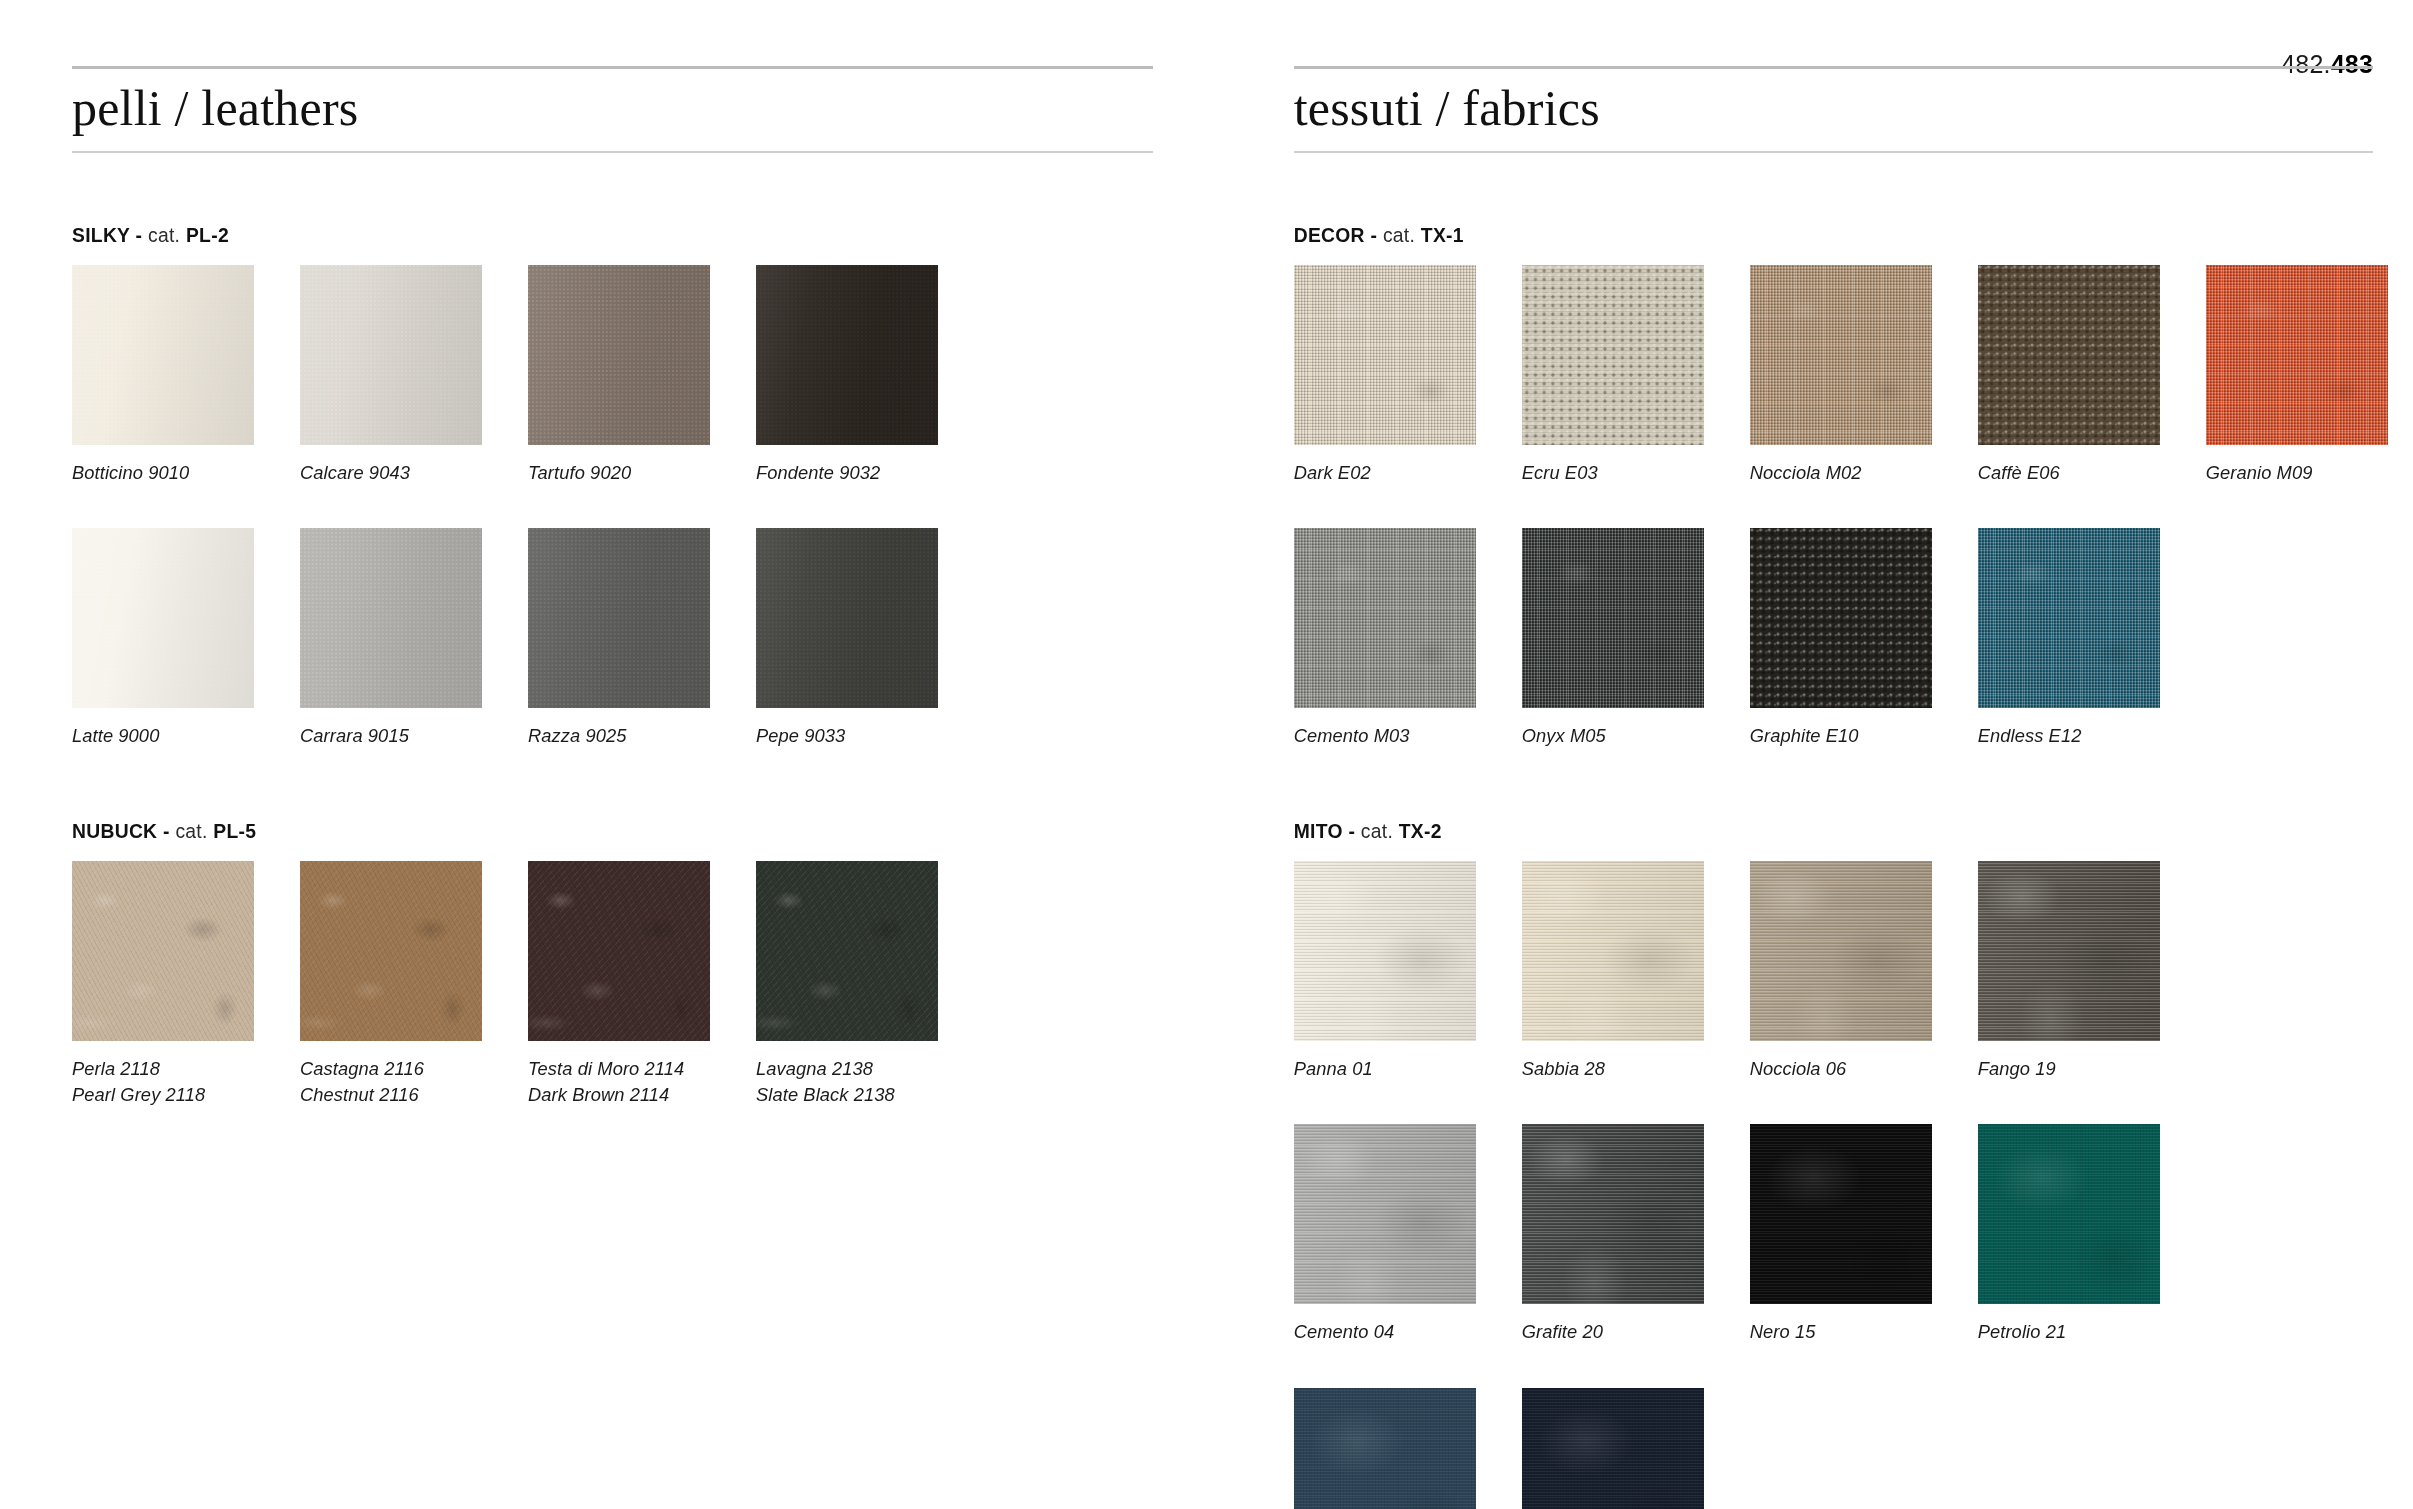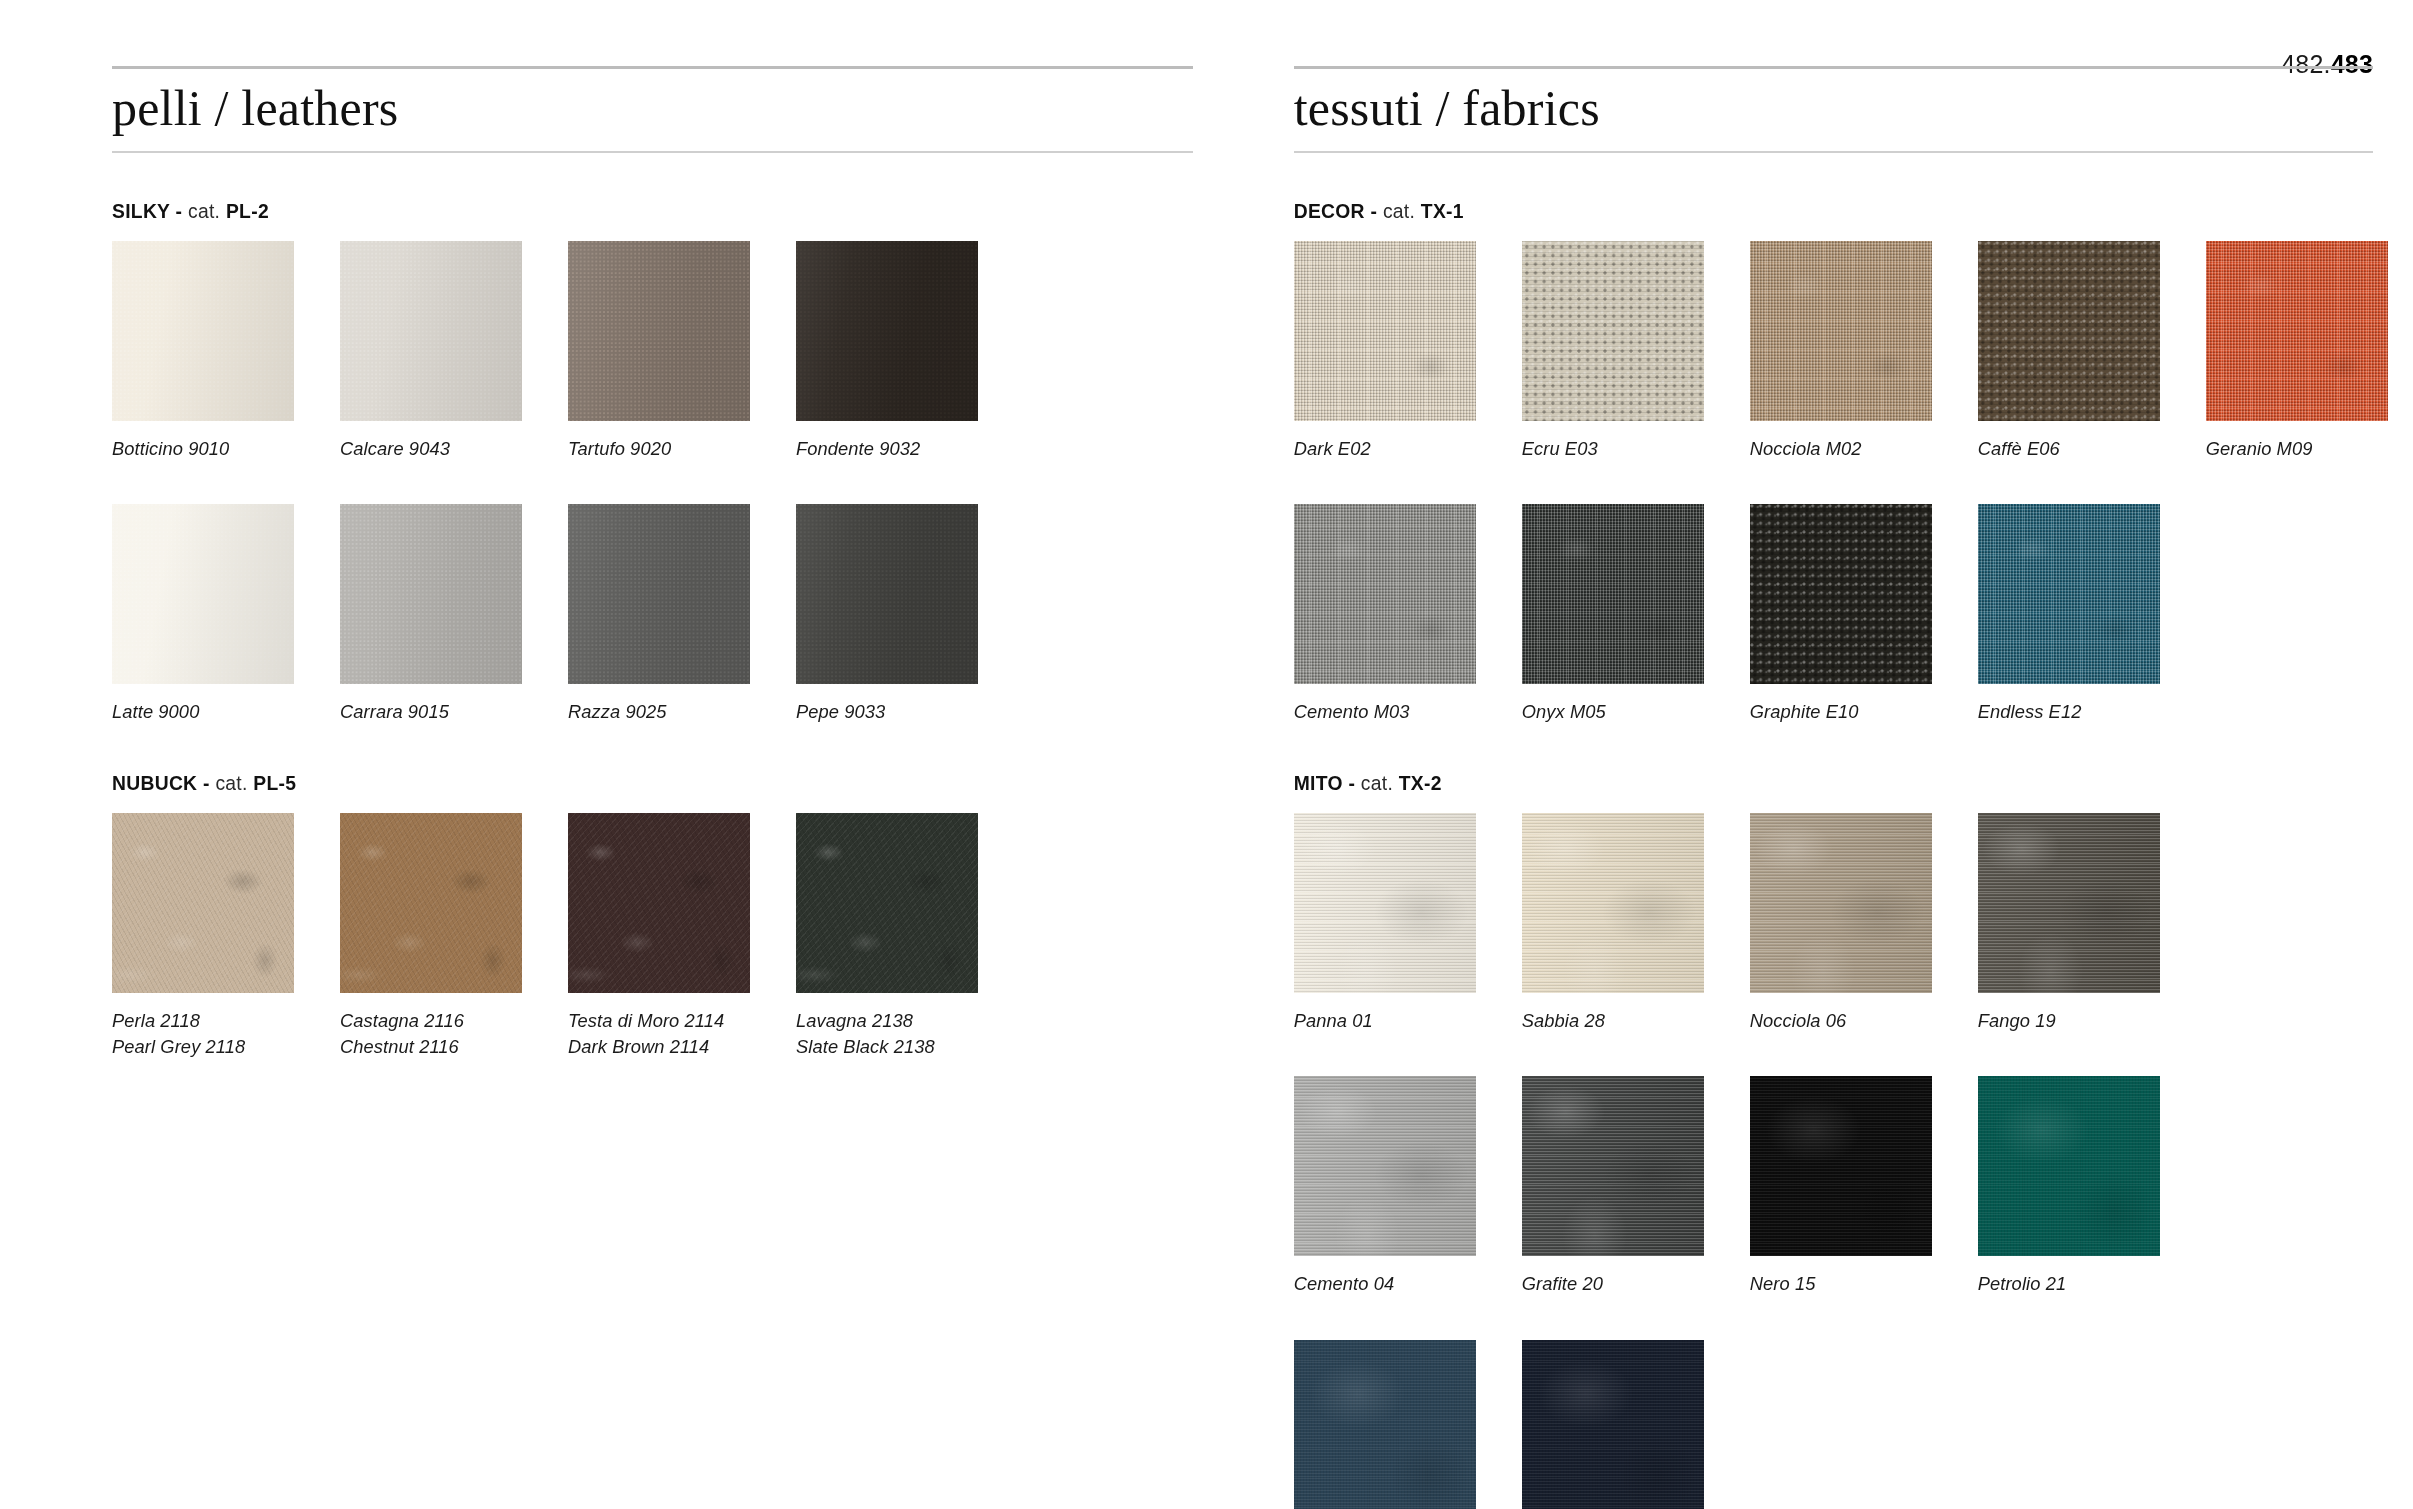--- a/index.html
+++ b/index.html
@@ -32,21 +32,20 @@
   .folio .prev { font-weight: 400; color: #1a1a1a; }
   .folio .cur  { font-weight: 700; color: #000; }
 
   
   .columns {
     position: absolute;
     top: 0; left: 0;
     width: 2414px;
     height: 1509px;
     display: flex;
-    padding-left: 40px;
   }
   .col {
     position: relative;
     height: 100%;
   }
   .col-left  { width: 1284px; padding: 0 0 0 72px; }
   .col-right { width: 1130px; padding: 0 41px 0 9.7px; }
 
   
   .title-block { margin-top: 66px; }
@@ -71,21 +70,21 @@
     letter-spacing: 0.2px;
   }
 
   .title-wrap { width: 1081px; }
   .col-right .title-wrap { width: 1079px; }
 
   
   .family-header {
     font-size: 19.3px;
     color: #111;
-    margin-top: 48px;
+    margin-top: 72px;
     margin-bottom: 18.3px;
     letter-spacing: 0.3px;
     white-space: nowrap;
   }
   .family-header .fam  { font-weight: 700; }
   .family-header .dash { font-weight: 700; }
   .family-header .cat  { font-weight: 400; color: #2b2b2b; }
   .family-header .code { font-weight: 700; }
 
   

